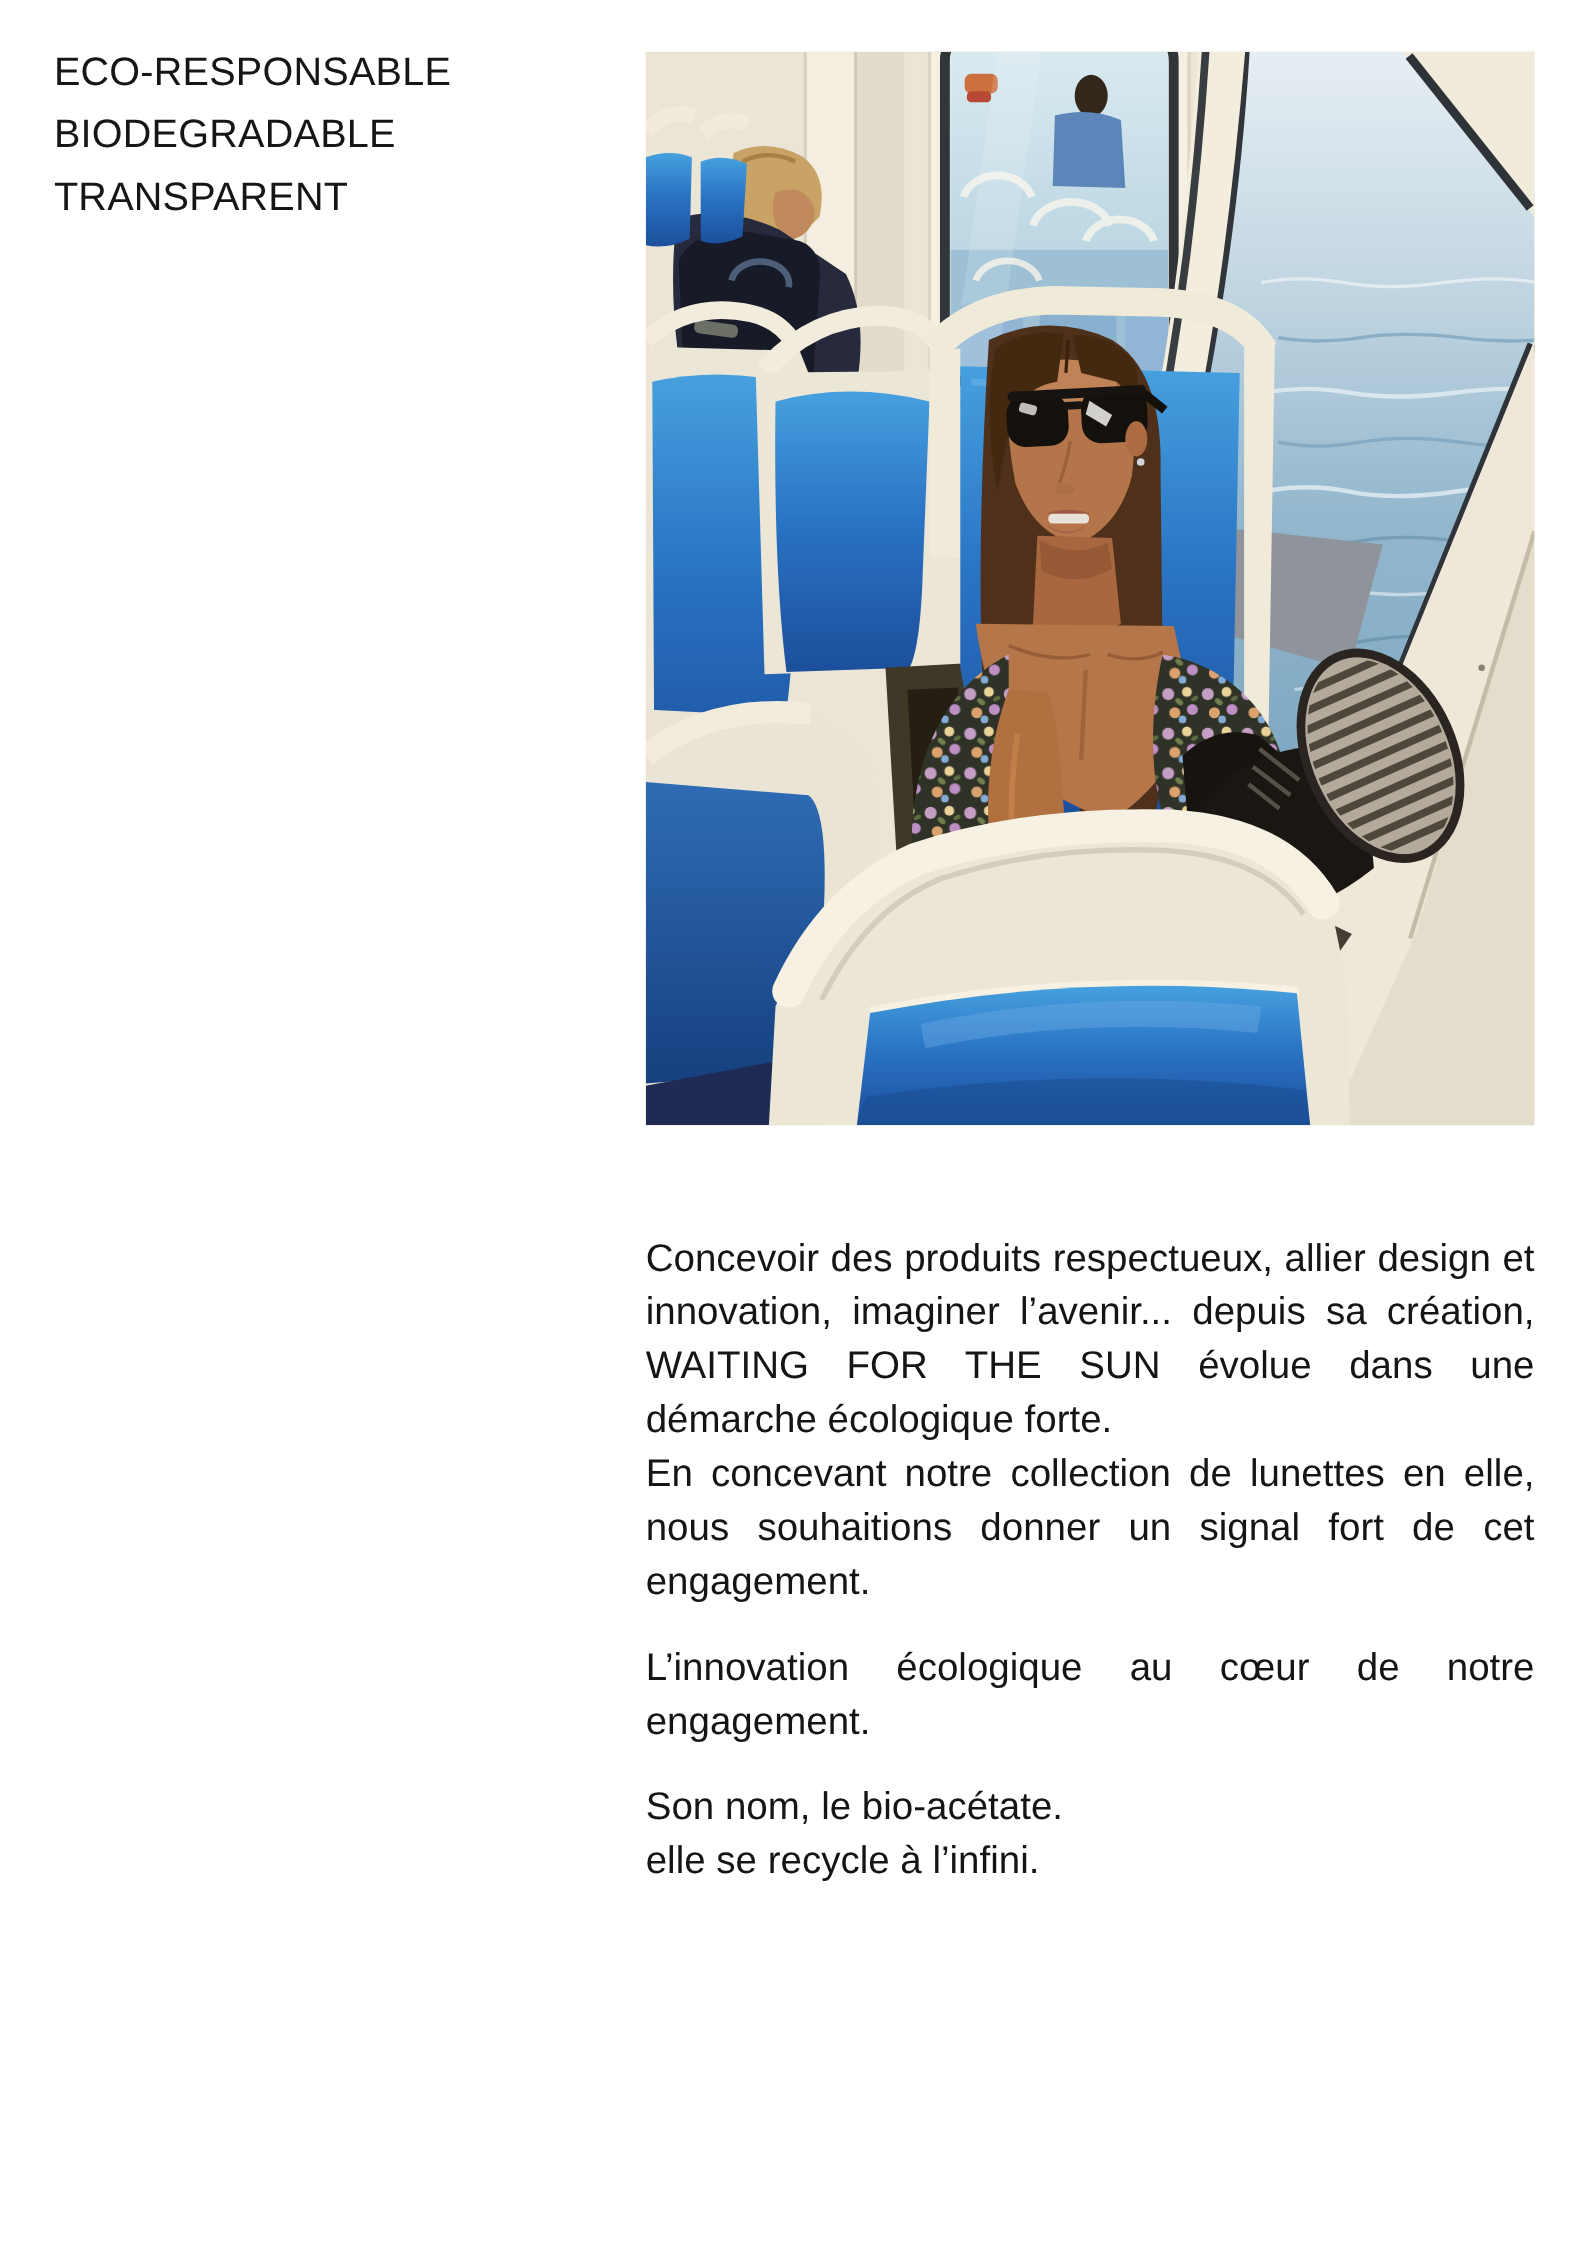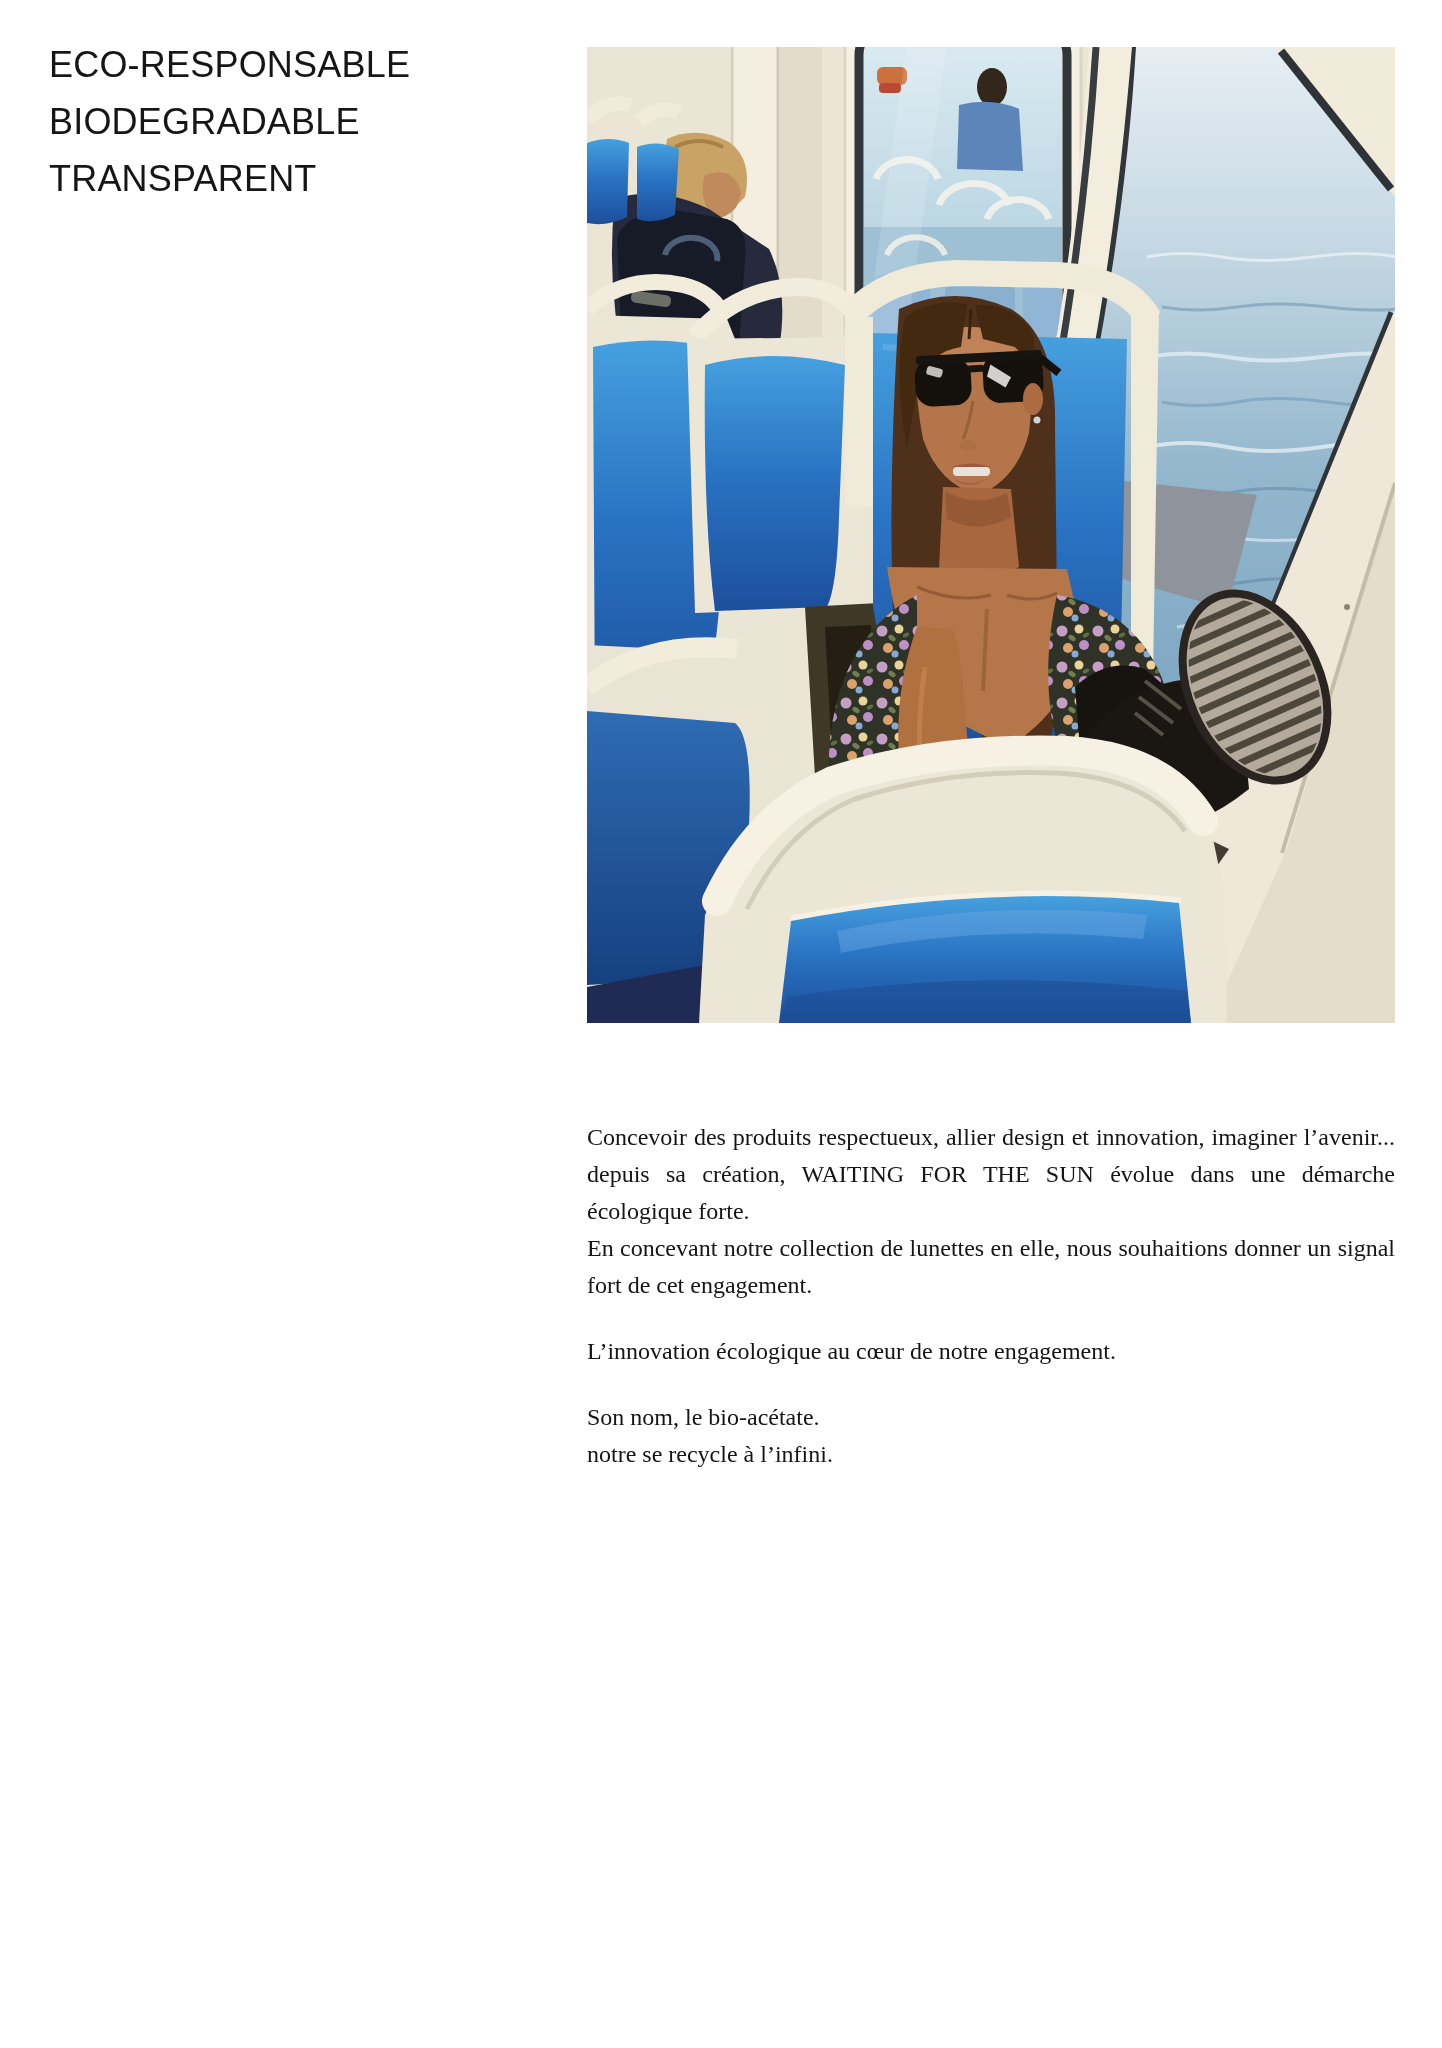--- a/index.html
+++ b/index.html
@@ -3,22 +3,22 @@
 <meta charset="utf-8">
 <style>
   html,body{margin:0;padding:0;}
   body{width:1442px;height:2048px;background:#ffffff;position:relative;
        font-family:"Liberation Sans","DejaVu Sans",sans-serif;overflow:hidden;}
   .heading{position:absolute;left:49px;top:36px;font-size:36px;line-height:57px;
            color:#161616;letter-spacing:.2px;white-space:nowrap;font-weight:400;}
   .photo{position:absolute;left:587px;top:47px;width:808px;height:976px;
          background:#ebe5d6;overflow:hidden;}
   .photo svg{display:block;width:100%;height:100%;}
-  .copy{position:absolute;left:587px;top:1119px;width:808px;font-size:24px;
-        line-height:37px;color:#151515;text-align:justify;text-justify:inter-word;font-family:Liberation Serif, serif;}
+  .copy{position:absolute;left:587px;top:1119px;width:808px;font-size:35px;
+        line-height:49px;color:#151515;text-align:justify;text-justify:inter-word;}
   .copy p{margin:0;}
   .pgroup + .pgroup{margin-top:29px;}
 </style>
 </head>
 <body>
 
 <div class="heading">
   <div>ECO-RESPONSABLE</div>
   <div>BIODEGRADABLE</div>
   <div>TRANSPARENT</div>
@@ -263,15 +263,15 @@
 <div class="copy">
   <div class="pgroup">
     <p>Concevoir des produits respectueux, allier design et innovation, imaginer l’avenir... depuis sa création, WAITING FOR THE SUN évolue dans une démarche écologique forte.</p>
     <p>En concevant notre collection de lunettes en elle, nous souhaitions donner un signal fort de cet engagement.</p>
   </div>
   <div class="pgroup">
     <p>L’innovation écologique au cœur de notre engagement.</p>
   </div>
   <div class="pgroup">
     <p>Son nom, le bio-acétate.</p>
-    <p>notre se recycle à l’infini.</p>
+    <p>elle se recycle à l’infini.</p>
   </div>
 </div>
 
 </body></html>

